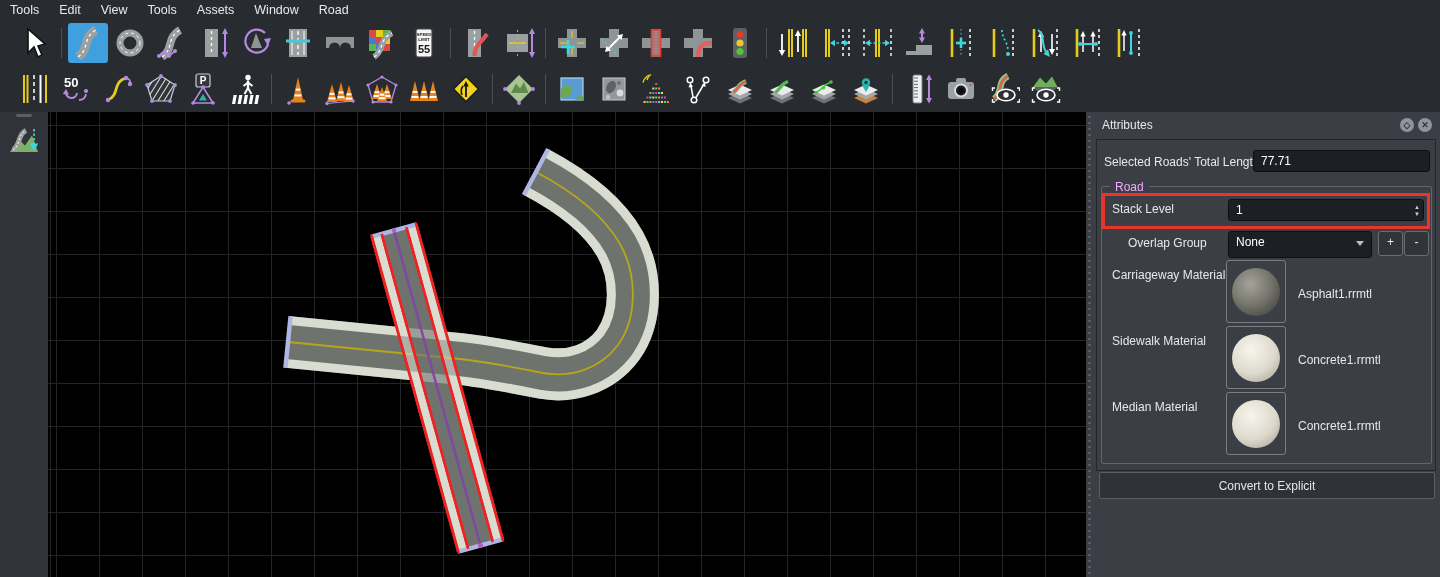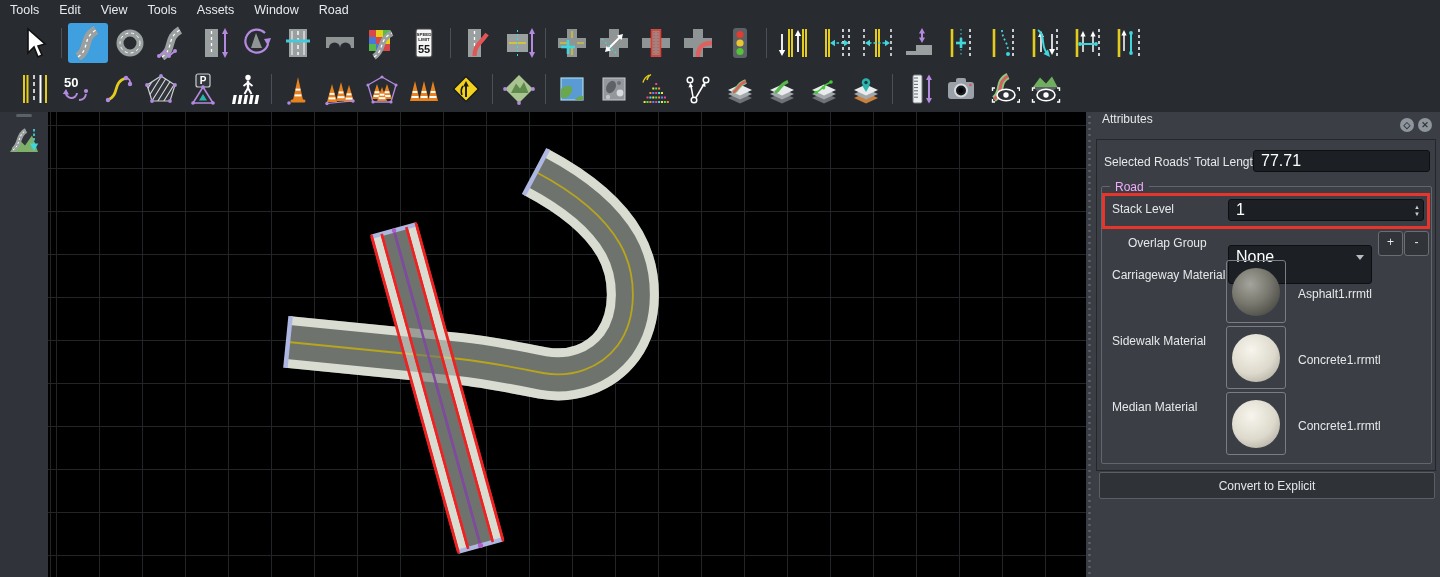--- a/index.html
+++ b/index.html
@@ -30,27 +30,27 @@
   #canvas svg{position:absolute;left:0;top:0}
   .sw{stroke:var(--sidewalk)} .asph{stroke:var(--asphalt)} .yline{stroke:var(--lane_yellow)}
   .pline{stroke:var(--center_purple)} .rline{stroke:var(--road_red)} .cap{stroke:var(--end_cap)}
   .node{fill:var(--node_purple)}
   
   #splitter{position:absolute;left:1086px;top:112px;width:6px;height:465px;background:#3a3e44;
     background-image:radial-gradient(circle,#5d626a 1px,transparent 1.4px);
     background-size:5px 6px;background-position:1px 2px}
   
   #panel{position:absolute;left:1092px;top:112px;width:348px;height:465px;background:#3b3f45}
-  .ph-title{position:absolute;left:10px;top:0;color:#e6e8ea}
+  .ph-title{position:absolute;left:10px;top:6px;color:#e6e8ea}
   .ph-ic{position:absolute;top:6px;width:14px;height:14px;border-radius:50%;background:#8f959c;
          color:#34383d;text-align:center;line-height:14px;font-size:9px;font-weight:bold}
   #outerbox{position:absolute;left:4px;top:27px;width:338px;height:330px;border:1px solid #23262b}
   .plabel{position:absolute;color:#e6e8ea;white-space:nowrap}
   .field{position:absolute;background:#1c2025;border:1px solid #0d1013;border-radius:3px;color:#fff;
-         font-size:16px;padding:0 7px;box-sizing:border-box;font-family:inherit;outline:none}
+         font-size:12px;padding:0 7px;box-sizing:border-box;font-family:inherit;outline:none}
   #groupbox{position:absolute;left:9px;top:74px;width:329px;height:276px;border:1px solid #62666c;border-radius:2px}
   #grouplegend{position:absolute;left:18px;top:68px;background:#3b3f45;padding:0 5px;color:#f0abfc}
   #redbox{position:absolute;left:10px;top:81px;width:322px;height:30px;border:3px solid var(--selection_red)}
   .spin{position:absolute;left:318px;top:88px;width:14px;height:21px;display:flex;flex-direction:column;
         align-items:center;justify-content:center;color:#c9cdd2;font-size:6px;line-height:7px}
   .select{line-height:21px}
   .caret{position:absolute;right:7px;top:9px;width:0;height:0;border-left:4px solid transparent;
          border-right:4px solid transparent;border-top:5px solid #b8bcc2}
   .btn{position:absolute;background:#31353a;border:1px solid #6a6e74;border-radius:3px;text-align:center;
        line-height:21px;color:#e8eaec}
@@ -796,21 +796,21 @@
 
   <div id="redbox"></div>
   <div class="plabel" style="left:20px;top:90px">Stack Level</div>
   <input class="field" style="left: 136px; top: 87px; width: 196px; height: 22px;" value="1">
   <div class="spin">
     <span>▲</span>
     <span>▼</span>
   </div>
 
   <div class="plabel" style="left:36px;top:124px">Overlap Group</div>
-  <div class="field select" style="left:136px;top:133px;width:144px;height:39px">
+  <div class="field select" style="left:136px;top:119px;width:144px;height:27px">
     <span>None</span>
     <span class="caret"></span>
   </div>
   <div class="btn" style="left:286px;top:119px;width:23px;height:23px">+</div>
   <div class="btn" style="left:312px;top:119px;width:23px;height:23px">-</div>
 
   <div class="plabel" style="left:20px;top:156px">Carriageway Material</div>
   <div class="thumb" style="top:148px">
     <div class="sphere" data-type="asphalt"></div>
   </div>

